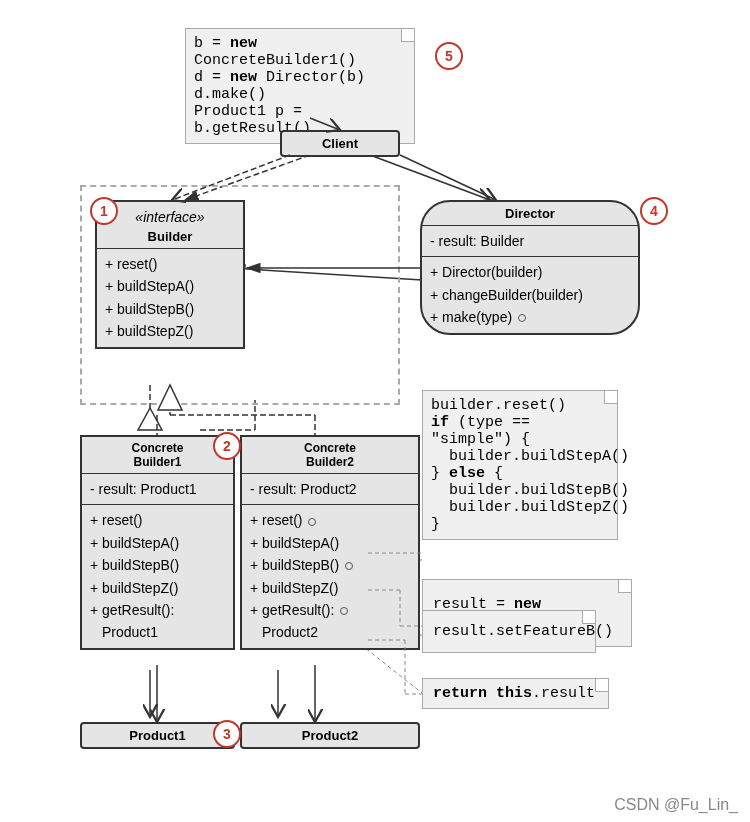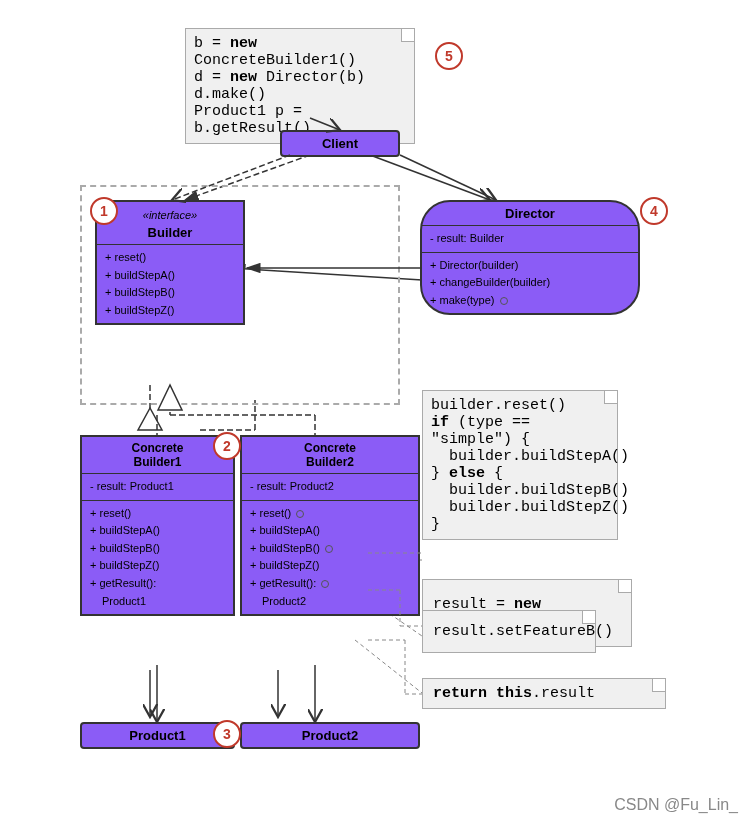--- a/index.html
+++ b/index.html
@@ -15,21 +15,21 @@
     .diagram-container {
       position: relative;
       width: 750px;
       height: 822px;
       background: #fff;
     }
 
     
     .uml-box {
       position: absolute;
-      background: #8b5cf6;
+      background: #e5e5e5;
       border: 2px solid #333;
     }
     .uml-box.rounded {
       border-radius: 4px;
     }
     .uml-section {
       padding: 4px 8px;
       border-top: 1px solid #333;
     }
     .uml-section:first-child {
@@ -97,21 +97,21 @@
       position: absolute;
       bottom: 8px;
       right: 12px;
       font-size: 16px;
       color: #888;
     }
 
     
     .line { line-height: 1.6; }
     .code { font-family: 'Courier New', monospace; font-size: 15px; }
-    .small { font-size: 11px; }
+    .small { font-size: 14px; }
 
     .circle-connector {
       display: inline-block;
       width: 8px; height: 8px;
       border-radius: 50%;
       border: 1px solid #555;
       margin-left: 2px;
       vertical-align: middle;
     }
   </style>
@@ -242,21 +242,21 @@
   </div>
 
   <div class="note-box" style="left:422px; top:537px; width:210px; padding:16px 10px;margin-top:42px;">
     <div class="code">result = <strong>new</strong> Product2()</div>
   </div>
 
   <div class="note-box" style="left:422px; top:610px; width:174px; padding:12px 10px;">
     <div class="code">result.setFeatureB()</div>
   </div>
 
-  <div class="note-box" style="left:422px; top:678px; width:244px; padding:6px 10px;">
+  <div class="note-box" style="left:422px; top:678px; width:187px; padding:6px 10px;">
     <div class="code"><strong>return this</strong>.result</div>
   </div>
 
   <div class="badge" style="left:213px; top:720px;">3</div>
 
   <div class="uml-box rounded" style="left:80px; top:722px; width:155px;">
     <div class="uml-title">Product1</div>
   </div>
 
   <div class="uml-box rounded" style="left:240px; top:722px; width:180px;">

